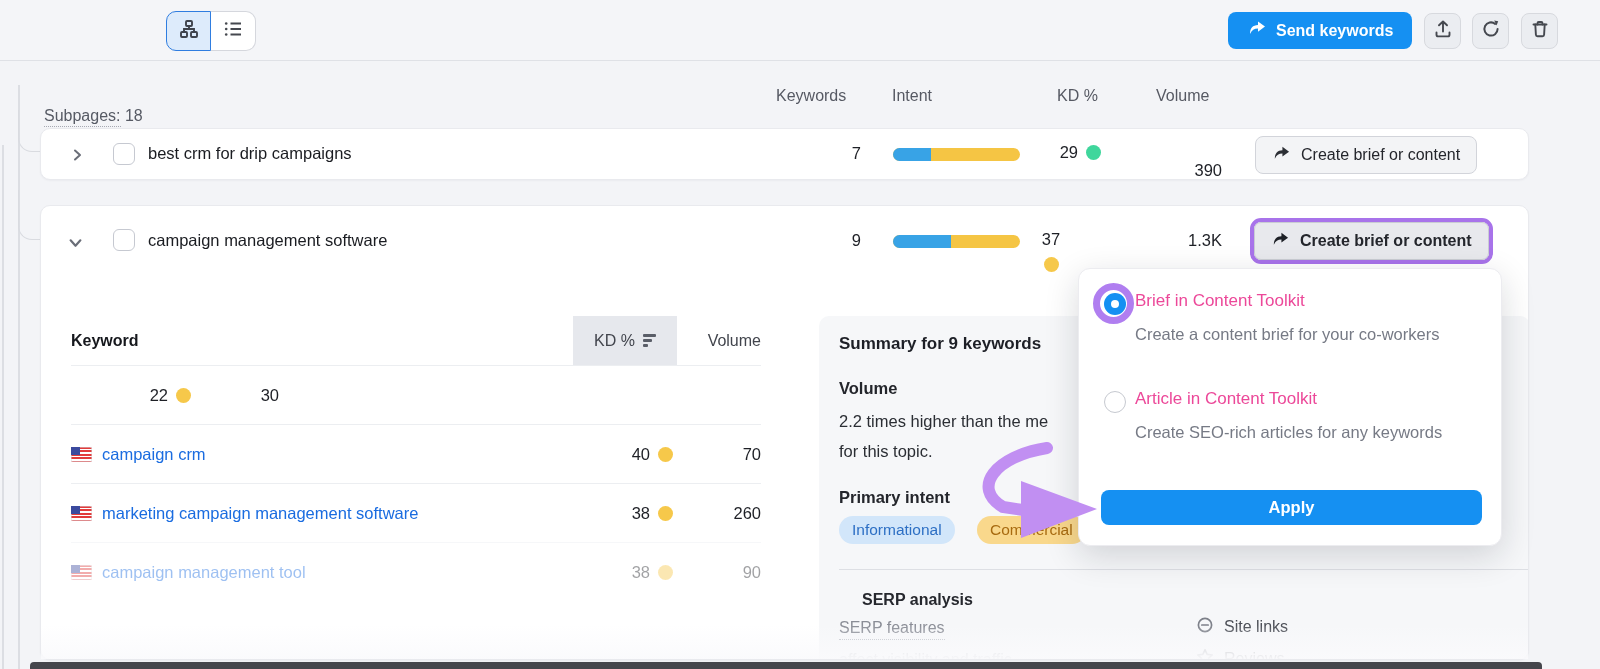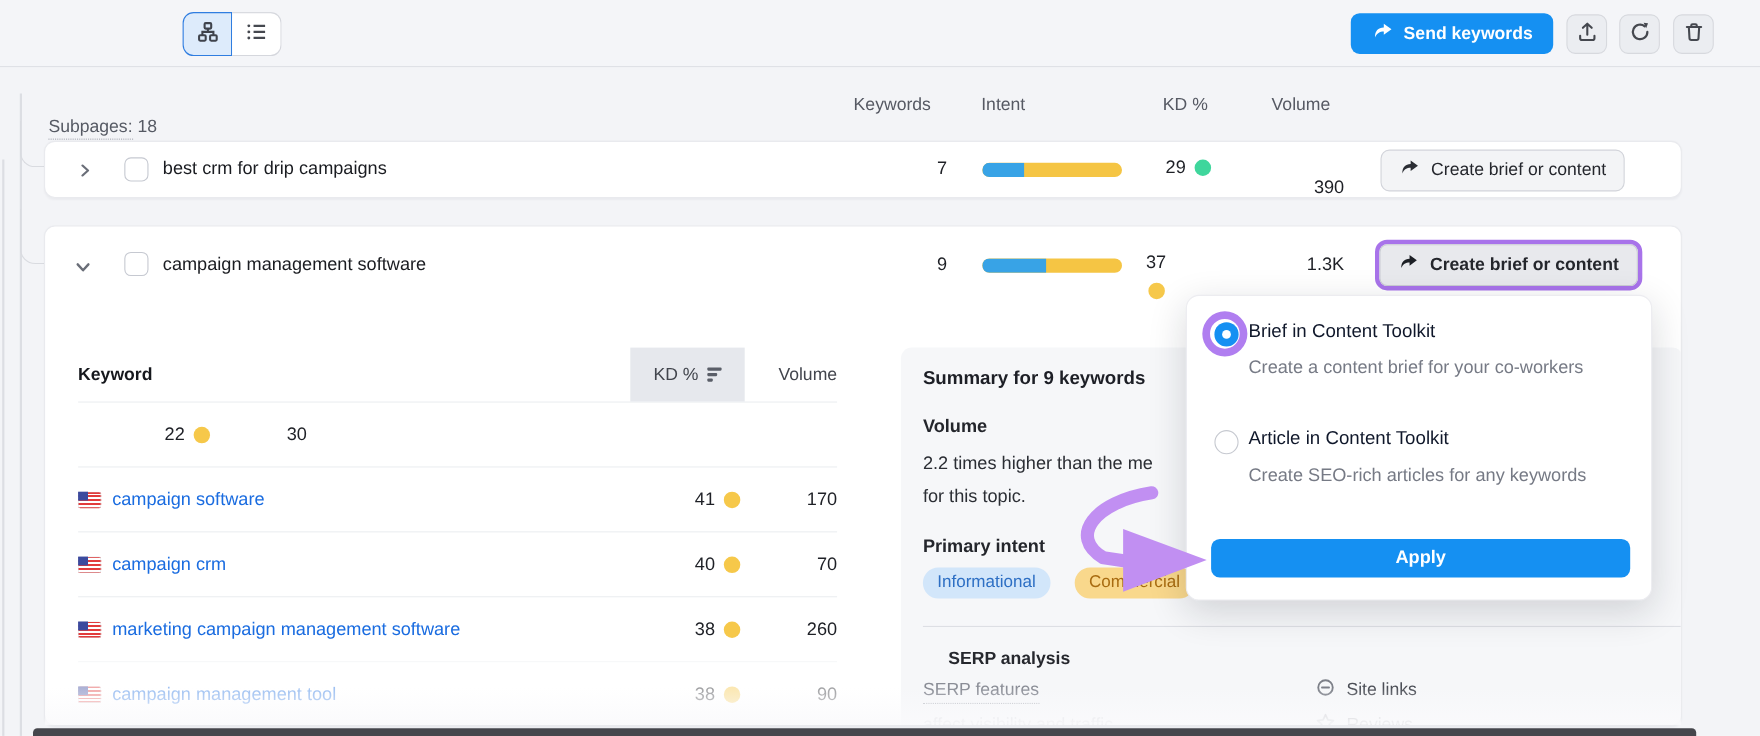--- a/index.html
+++ b/index.html
@@ -72,21 +72,21 @@
   .sp-divider { position:absolute; left:20px; right:2px; top:253px; height:1px; background:#dddfe4; }
   .serp-title { font-size:16px; font-weight:bold; color:#26282e;margin-left:23px; }
   .serp-feat { font-size:16px; color:#8a8d96; border-bottom:1.5px dotted #b6b9c0; padding-bottom:2px; cursor:pointer; }
   .serp-note { font-size:16px; color:#9a9da6; opacity:.45; }
   .serp-item { display:flex; align-items:center; gap:10px; font-size:16px; color:#4a4d55; }
   
   .popup { left:1078px; top:268px; width:424px; height:278px; background:#fff; border:1px solid #ececf0; border-radius:12px; box-shadow:0 10px 34px rgba(20,25,40,.16); z-index:20; }
   .radio { width:22px; height:22px; border-radius:50%; background:#fff; border:1.5px solid #c6c9d0; }
   .radio.selected { background:#1590f2; border:none; position:relative; }
   .radio.selected::after { content:""; position:absolute; left:7px; top:7px; width:8px; height:8px; border-radius:50%; background:#fff; }
-  .opt-title { font-size:17px; color:#0f172a; }
+  .opt-title { font-size:17px; color:#ec4899; }
   .opt-desc { font-size:16.5px; color:#767a85; line-height:27px; width:362px; }
   .apply-btn { left:22px; top:221px; width:381px; height:35px; justify-content:center; font-size:16.5px; z-index:21; }
   .anno-ring { width:41px; height:41px; border:7.5px solid #b07ef0; border-radius:50%; z-index:25; pointer-events:none; }
   .anno-arrow { z-index:30; pointer-events:none; }
   .fade-overlay { left:41px; top:625px; width:1487px; height:34px; background:linear-gradient(rgba(253,253,254,0), rgba(250,250,252,.92)); z-index:8; pointer-events:none; }
   .dark-strip { left:30px; top:662px; width:1512px; height:7px; background:#45464c; border-radius:4px 4px 0 0; z-index:9; }
 </style>
 </head>
 <body>
 
@@ -240,31 +240,20 @@
     </div>
 
     <div class="kw-row">
       <div class="kd-cell kw-kd">
         <span class="num">22</span>
         <span class="kd-dot" style="background: rgb(246, 200, 74);"></span>
       </div>
       <div class="kw-vol">30</div>
     </div>
 
-    <div class="kw-row">
-      <div class="kw-left">
-          <span class="us-flag"></span>
-        <span class="kw-link">campaign software</span>
-        </div>
-      <div class="kd-cell kw-kd">
-        <span class="num">41</span>
-        <span class="kd-dot" style="background: rgb(246, 200, 74);"></span>
-      </div>
-      <div class="kw-vol">170</div>
-    </div>
 
     <div class="kw-row">
       <div class="kw-left">
           <span class="us-flag"></span>
         <span class="kw-link">campaign crm</span>
         </div>
       <div class="kd-cell kw-kd">
         <span class="num">40</span>
         <span class="kd-dot" style="background: rgb(246, 200, 74);"></span>
       </div>

